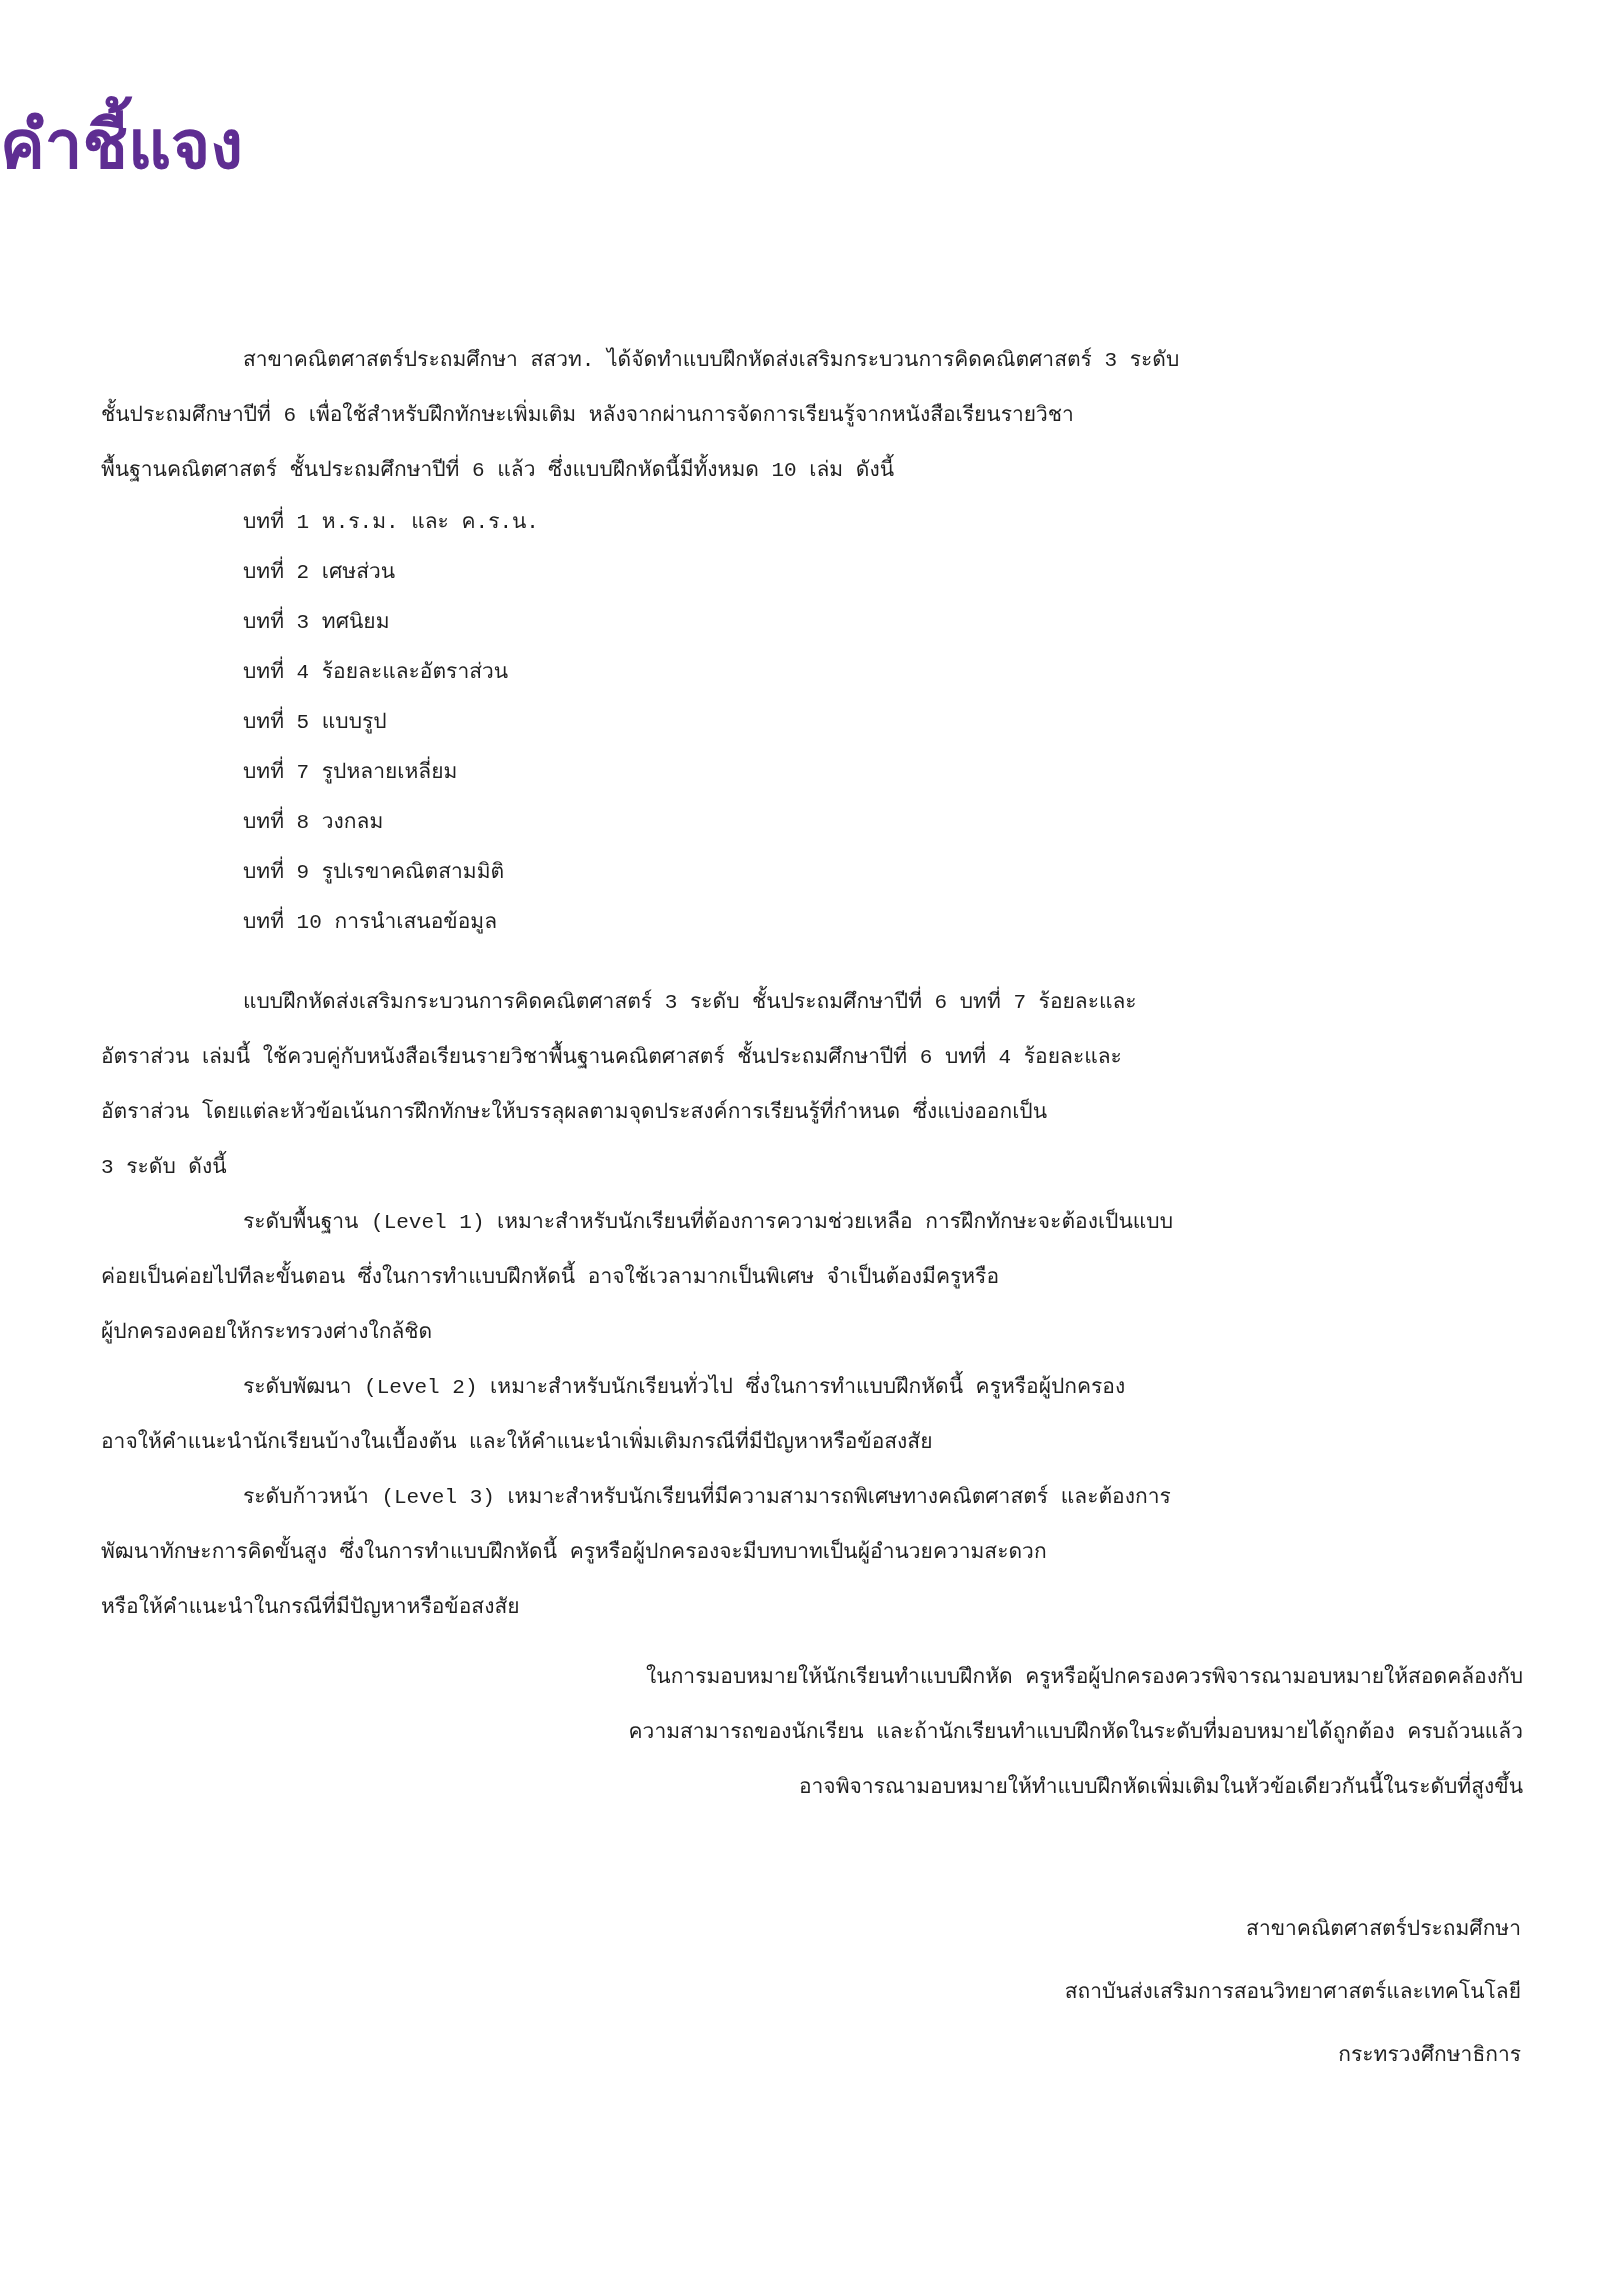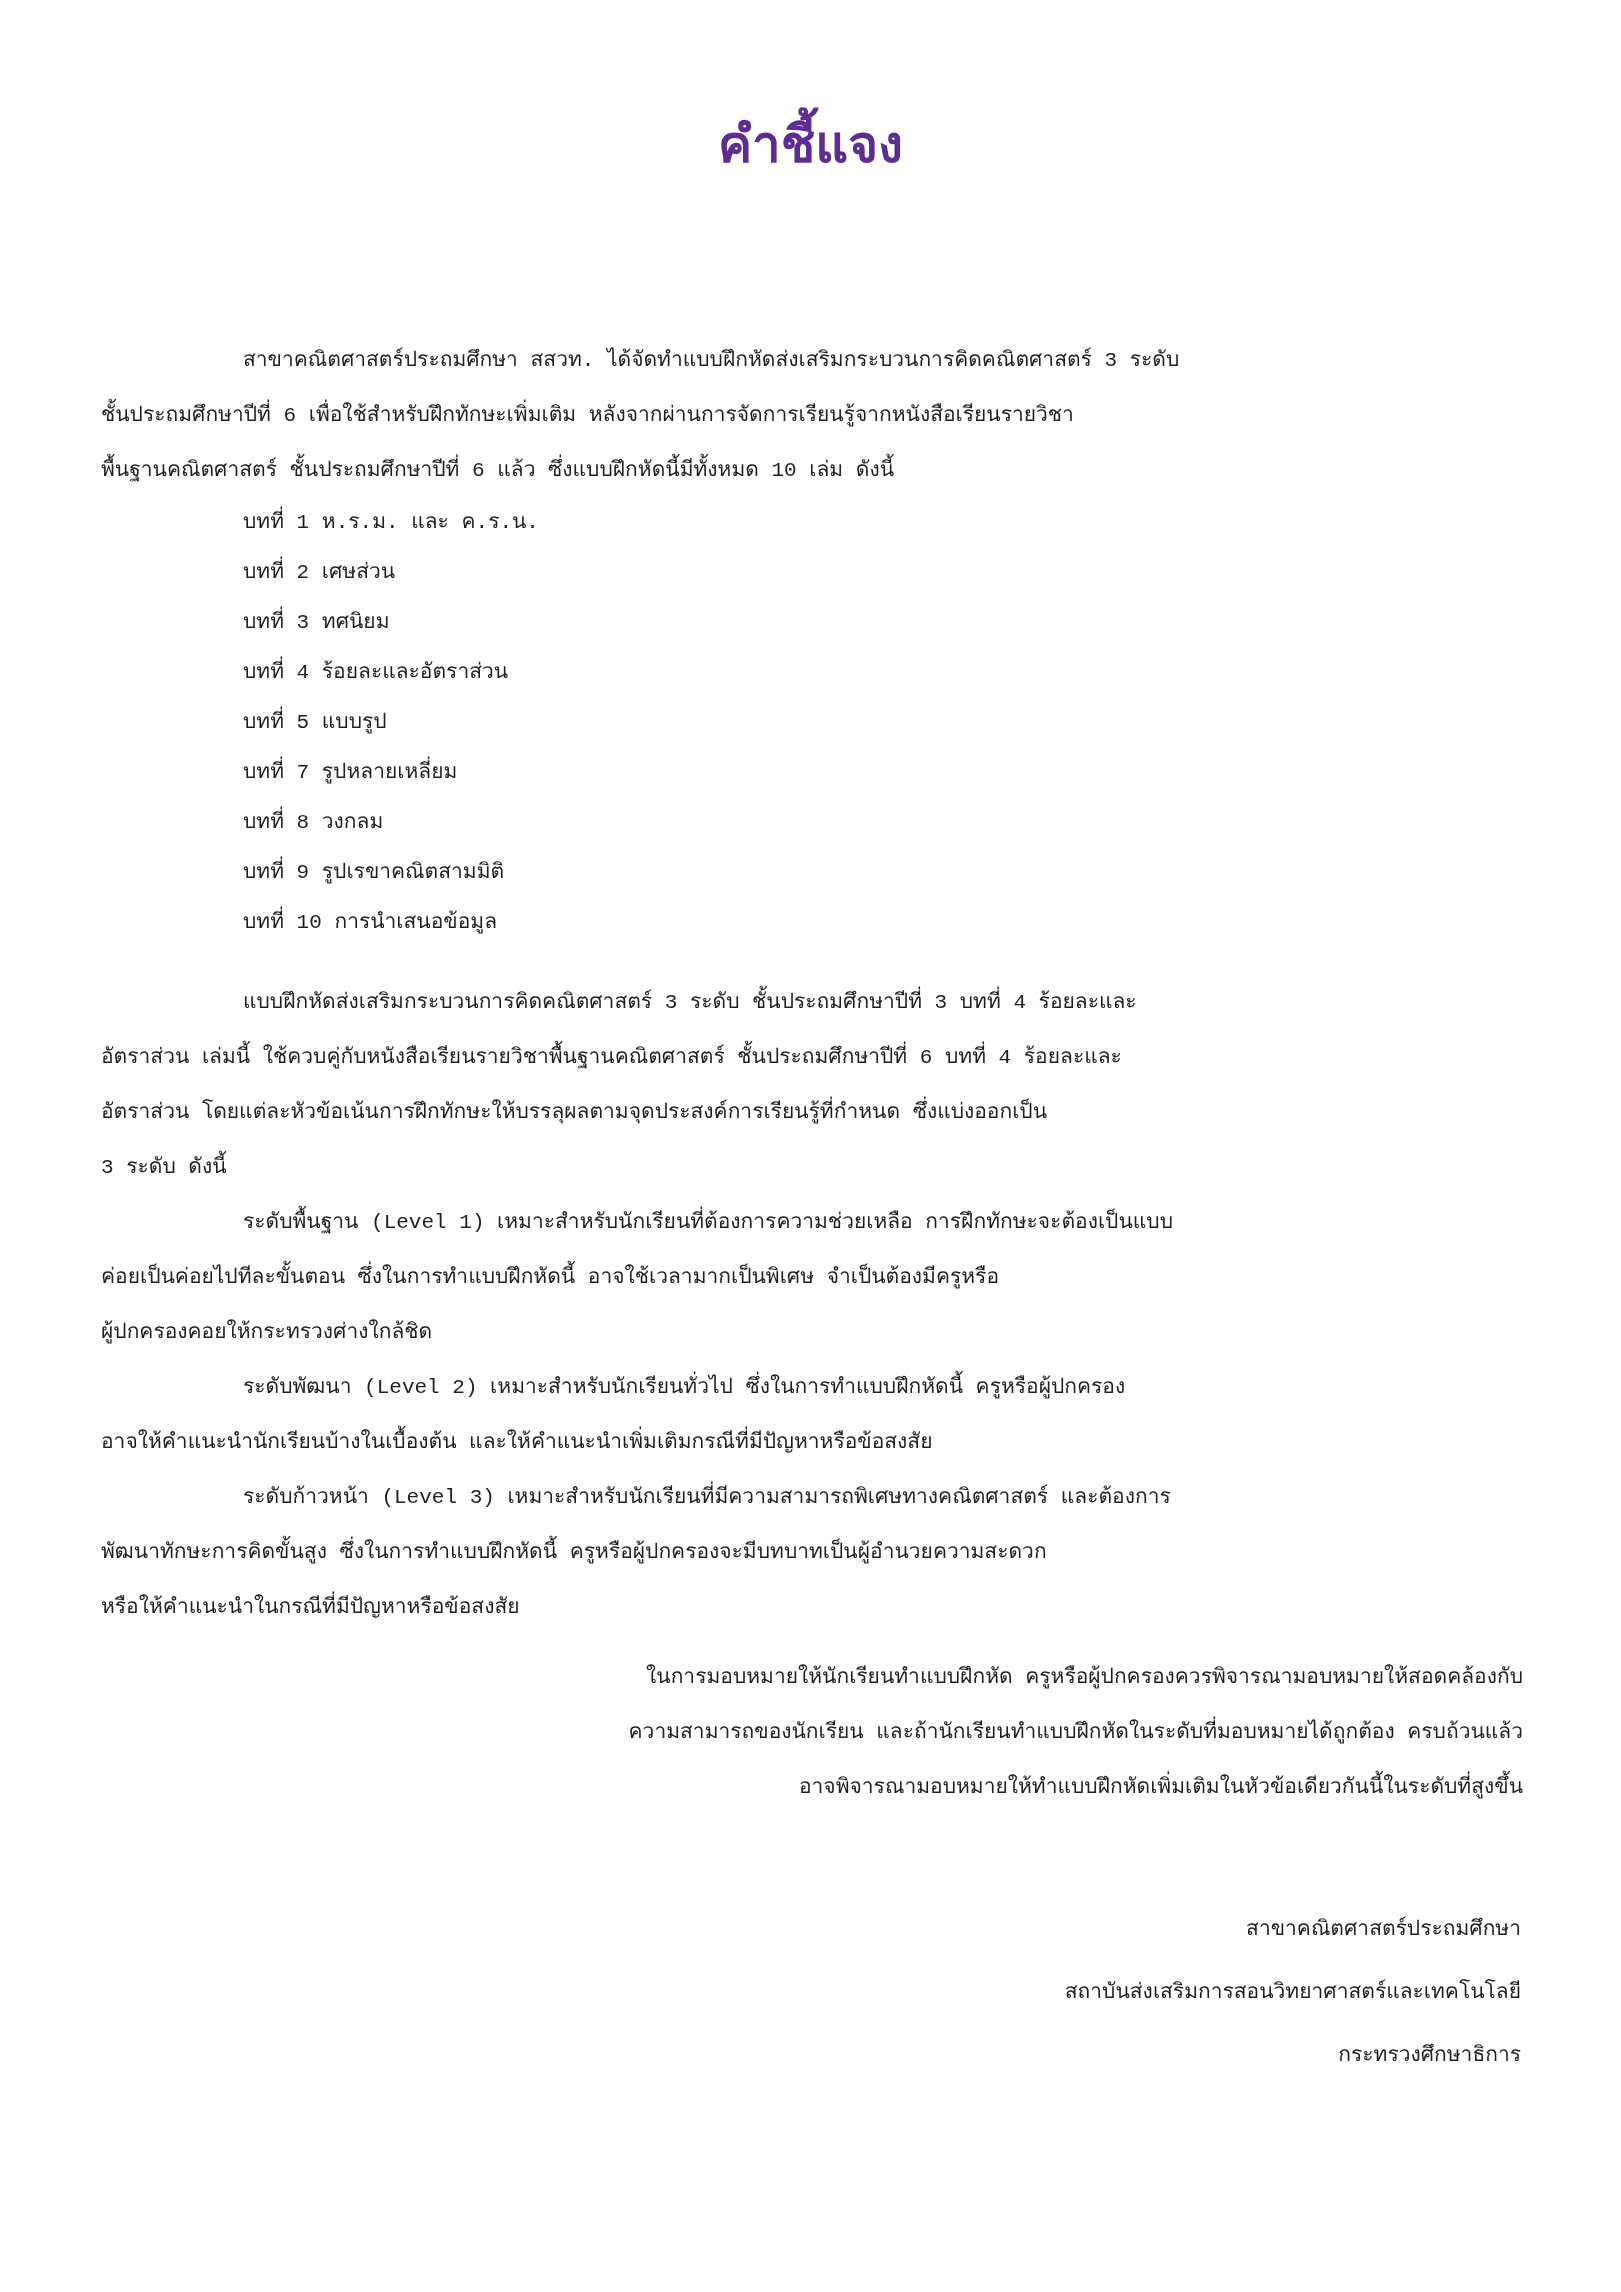--- a/index.html
+++ b/index.html
@@ -11,22 +11,21 @@
     position: relative;
     width: 1621px;
     height: 2293px;
     background: #ffffff;
     overflow: hidden;
     font-family: "DejaVu Sans", "Liberation Sans", sans-serif;
     color: #1f1f1f;
   }
   .title {
     margin: 86px 0 0 0;
-    text-align: center;
-    font-size: 51px;
+    font-size: 67px;
     line-height: 118px;
     font-weight: 700;
     color: #5e2d92;
   }
   .content {
     margin: 129px 98px 0 101px;
     font-size: 21px;
     line-height: 55px;
     font-family: Liberation Mono, monospace;
   }
@@ -76,21 +75,21 @@
       <div class="line">บทที่ 3 ทศนิยม</div>
       <div class="line">บทที่ 4 ร้อยละและอัตราส่วน</div>
       <div class="line">บทที่ 5 แบบรูป</div>
       <div class="line">บทที่ 7 รูปหลายเหลี่ยม</div>
       <div class="line">บทที่ 8 วงกลม</div>
       <div class="line">บทที่ 9 รูปเรขาคณิตสามมิติ</div>
       <div class="line">บทที่ 10 การนำเสนอข้อมูล</div>
     </div>
 
     <div class="para para-levels-intro">
-      <div class="line indent">แบบฝึกหัดส่งเสริมกระบวนการคิดคณิตศาสตร์ 3 ระดับ ชั้นประถมศึกษาปีที่ 3 บทที่ 4 ร้อยละและ</div>
+      <div class="line indent">แบบฝึกหัดส่งเสริมกระบวนการคิดคณิตศาสตร์ 3 ระดับ ชั้นประถมศึกษาปีที่ 6 บทที่ 7 ร้อยละและ</div>
       <div class="line">อัตราส่วน เล่มนี้  ใช้ควบคู่กับหนังสือเรียนรายวิชาพื้นฐานคณิตศาสตร์ ชั้นประถมศึกษาปีที่ 6 บทที่ 4 ร้อยละและ</div>
       <div class="line">อัตราส่วน   โดยแต่ละหัวข้อเน้นการฝึกทักษะให้บรรลุผลตามจุดประสงค์การเรียนรู้ที่กำหนด   ซึ่งแบ่งออกเป็น</div>
       <div class="line">3 ระดับ ดังนี้</div>
     </div>
 
     <div class="para">
       <div class="line indent">ระดับพื้นฐาน (Level 1) เหมาะสำหรับนักเรียนที่ต้องการความช่วยเหลือ การฝึกทักษะจะต้องเป็นแบบ</div>
       <div class="line">ค่อยเป็นค่อยไปทีละขั้นตอน   ซึ่งในการทำแบบฝึกหัดนี้  อาจใช้เวลามากเป็นพิเศษ  จำเป็นต้องมีครูหรือ</div>
       <div class="line">ผู้ปกครองคอยให้กระทรวงศ่างใกล้ชิด</div>
     </div>

